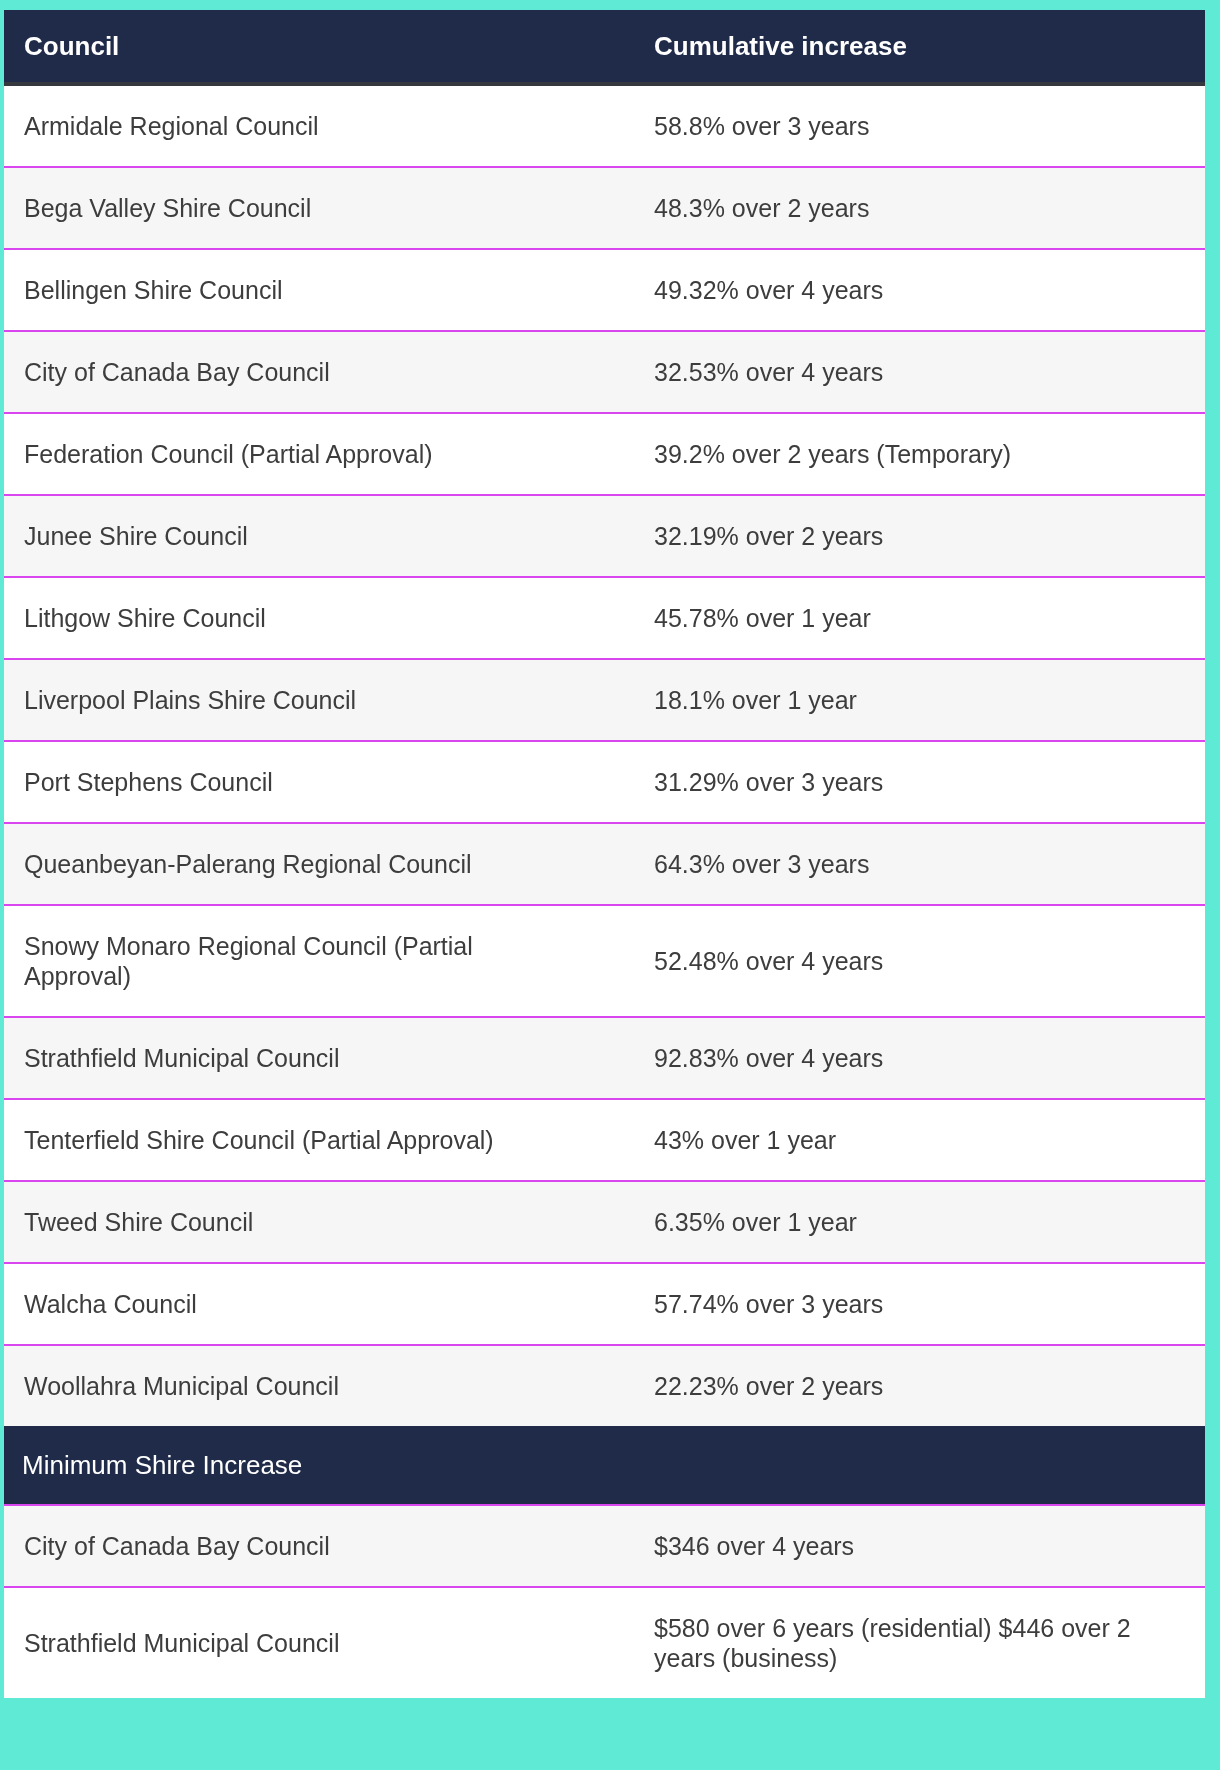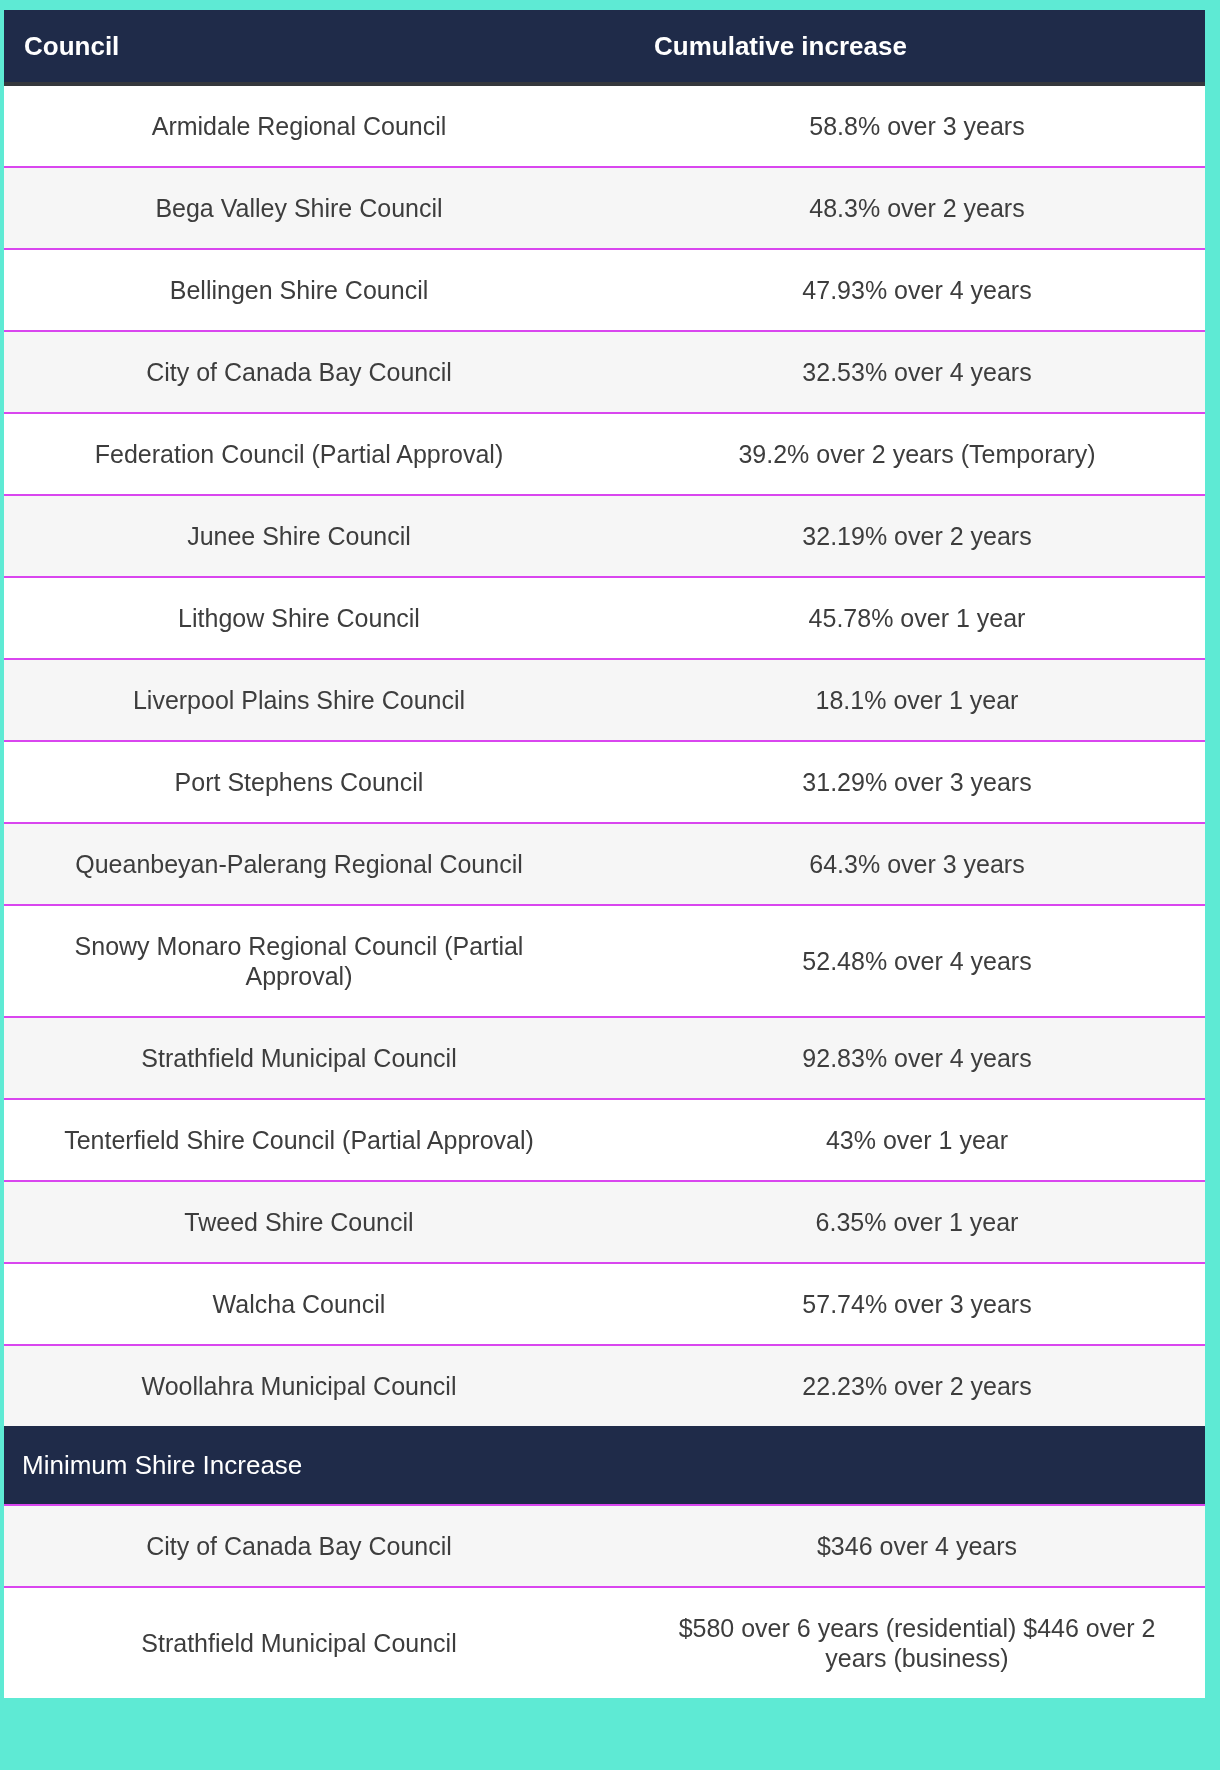--- a/index.html
+++ b/index.html
@@ -31,21 +31,21 @@
     text-align: left;
     line-height: 30px;
     padding: 21px 20px;
     border-bottom: 4px solid #35383d;
   }
 
   tbody td {
     font-size: 25px;
     color: #3d3d3d;
     line-height: 30px;
-    text-align: center;
+    text-align: left;
     vertical-align: middle;
     padding: 25px 25px 25px 20px;
     background: #ffffff;
   }
   tbody td:first-child { padding-right: 60px; }
   tbody tr { border-top: 2px solid #d946ef; }
   tbody tr:first-child { border-top: none; }
   tbody tr:nth-child(even) td { background: #f6f6f6; }
 
   tbody tr.section-row { border-top: none; }
@@ -78,21 +78,21 @@
       <tr>
         <td>Armidale Regional Council</td>
         <td>58.8% over 3 years</td>
       </tr>
       <tr>
         <td>Bega Valley Shire Council</td>
         <td>48.3% over 2 years</td>
       </tr>
       <tr>
         <td>Bellingen Shire Council</td>
-        <td>47.93% over 4 years</td>
+        <td>49.32% over 4 years</td>
       </tr>
       <tr>
         <td>City of Canada Bay Council</td>
         <td>32.53% over 4 years</td>
       </tr>
       <tr>
         <td>Federation Council (Partial Approval)</td>
         <td>39.2% over 2 years (Temporary)</td>
       </tr>
       <tr>

